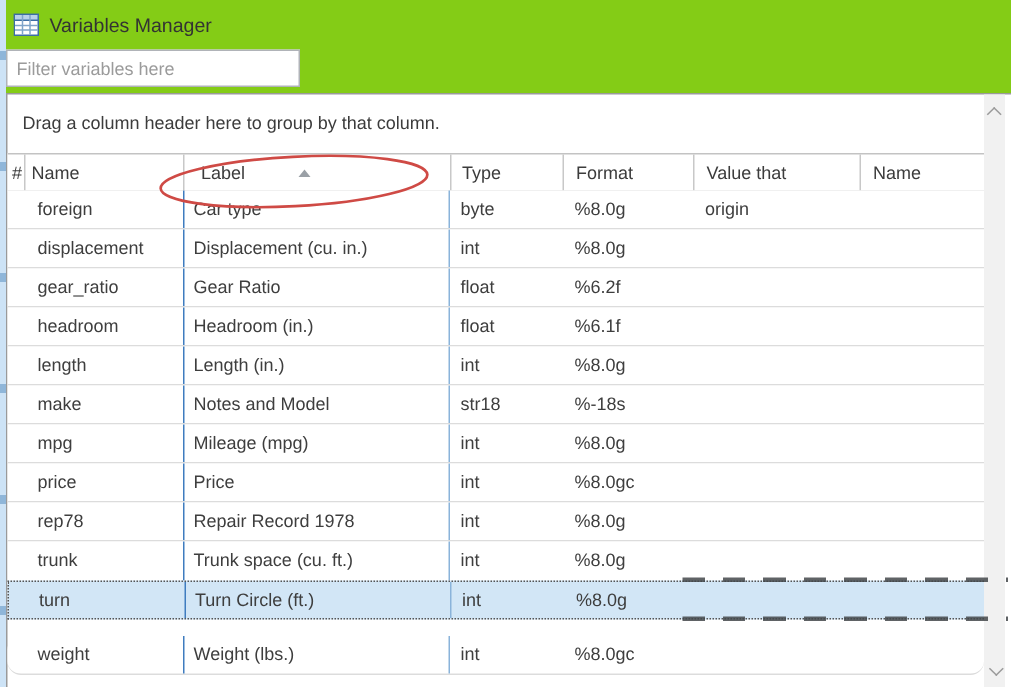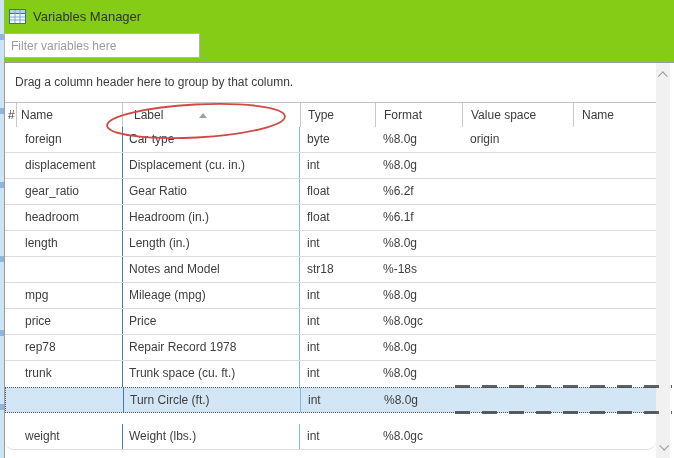--- a/index.html
+++ b/index.html
@@ -98,21 +98,21 @@
   <div class="group-band">
     <span>Drag a column header here to group by that column.</span>
   </div>
 
   <div class="header-row" id="header-row">
       <div class="hcell c-index first"><span>#</span></div>
       <div class="hcell c-name"><span>Name</span></div>
       <div class="hcell c-label"><span>Label</span><span class="sort-arrow"></span></div>
       <div class="hcell c-type"><span>Type</span></div>
       <div class="hcell c-format"><span>Format</span></div>
-      <div class="hcell c-value_label"><span>Value space</span></div>
+      <div class="hcell c-value_label"><span>Value that</span></div>
       <div class="hcell c-notes"><span>Name</span></div>
     </div>
 
   <div class="rows" id="rows">
       <div class="row" style="top: 0px;">
         <div class="cell c-index"></div>
         <div class="cell c-name">foreign</div>
         <div class="cell c-label">Car type</div>
         <div class="cell c-type">byte</div>
         <div class="cell c-format">%8.0g</div>
@@ -150,20 +150,21 @@
         <div class="cell c-index"></div>
         <div class="cell c-label">Length (in.)</div>
         <div class="cell c-name">length</div>
         <div class="cell c-type">int</div>
         <div class="cell c-format">%8.0g</div>
         <div class="cell c-value_label"></div>
         <div class="cell c-notes"></div>
       </div>
       <div class="row" style="top: 130px;">
         <div class="cell c-index"></div>
+        <div class="cell c-name">make</div>
         <div class="cell c-label">Notes and Model</div>
         <div class="cell c-type">str18</div>
         <div class="cell c-format">%-18s</div>
         <div class="cell c-value_label"></div>
         <div class="cell c-notes"></div>
       </div>
       <div class="row" style="top: 156px;">
         <div class="cell c-index"></div>
         <div class="cell c-name">mpg</div>
         <div class="cell c-label">Mileage (mpg)</div>
@@ -194,20 +195,21 @@
         <div class="cell c-index"></div>
         <div class="cell c-name">trunk</div>
         <div class="cell c-label">Trunk space (cu. ft.)</div>
         <div class="cell c-type">int</div>
         <div class="cell c-format">%8.0g</div>
         <div class="cell c-value_label"></div>
         <div class="cell c-notes"></div>
       </div>
       <div class="row selected" style="top: 260px;">
         <div class="cell c-index"></div>
+        <div class="cell c-name">turn</div>
         <div class="cell c-label">Turn Circle (ft.)</div>
         <div class="cell c-type">int</div>
         <div class="cell c-format">%8.0g</div>
         <div class="cell c-value_label"></div>
         <div class="cell c-notes"></div>
       </div>
       <div class="row" style="top: 297px; border-radius: 9px;">
         <div class="cell c-index"></div>
         <div class="cell c-name">weight</div>
         <div class="cell c-label">Weight (lbs.)</div>

